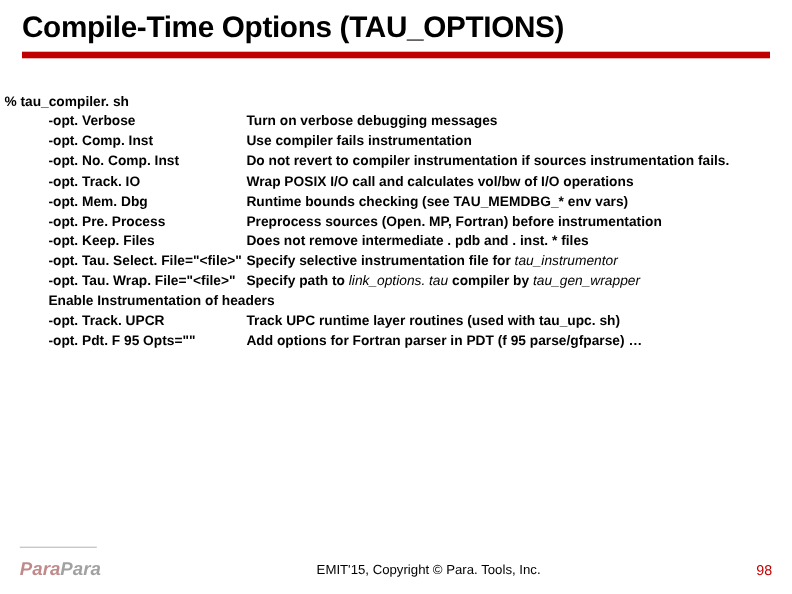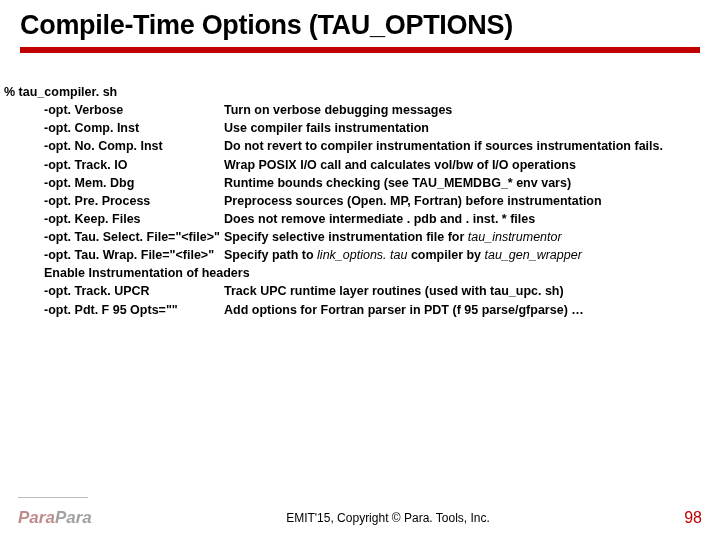--- a/index.html
+++ b/index.html
@@ -14,21 +14,21 @@
   .opt-indent { width: 40px; flex: 0 0 40px; }
   .opt-flag { width: 180px; flex: 0 0 180px; }
   .opt-desc { flex: 1; }
   .italic { font-style: italic; font-weight: 400; }
   .footer { position: absolute; left: 0; right: 0; bottom: 12px; display: flex; align-items: center; padding: 0 18px; gap: 12px; }
   .logo { display: flex; align-items: baseline; font-style: italic; font-weight: 700; opacity: 0.55; }
   .logo-para { color: #8a2b2b; font-size: 17px; }
   .logo-tools { color: #555; font-size: 17px; }
   .logo-line { width: 70px; height: 1px; background: #bbb; position: absolute; left: 18px; bottom: 30px; }
   .copyright { flex: 1; text-align: center; font-size: 12px; color: #000; }
-  .pagenum { font-size: 16px; color: #c00000; }
+  .pagenum { font-size: 13px; color: #c00000; }
 </style>
 </head>
 <body>
 
 <div class="slide">
   <div class="title-wrap">
     <h1 class="title">Compile-Time Options (TAU_OPTIONS)</h1>
     <div class="red-bar"></div>
   </div>
 

